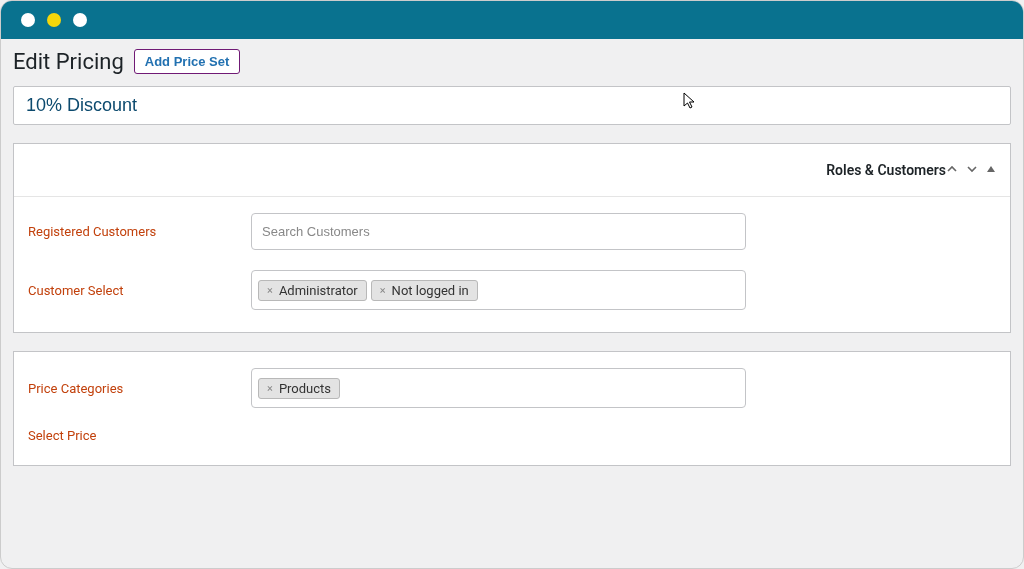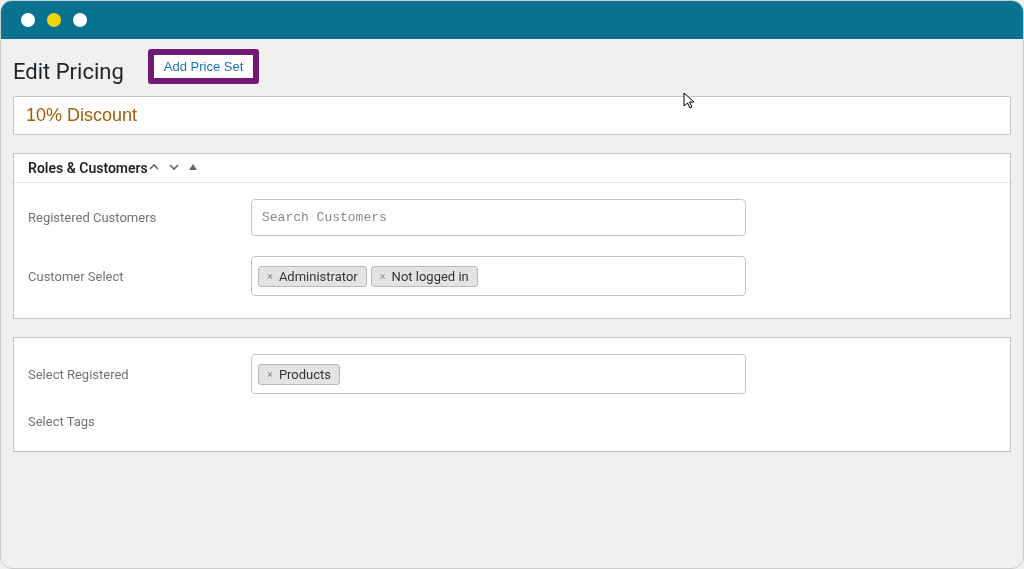--- a/index.html
+++ b/index.html
@@ -29,59 +29,60 @@
       width: 14px; height: 14px;
       border-radius: 50%;
     }
     .dot.white { background: #fff; }
     .dot.yellow { background: #f5d60a; }
     .content {
       padding: 10px 12px;
     }
     .page-header {
       display: flex;
-      align-items: flex-end;
-      gap: 24px;
+      align-items: flex-start;
+      gap: 10px;
       margin-bottom: 12px;
     }
     .page-title {
       font-size: 22px;
       font-weight: 400;
       color: #1d2327;
     }
     .btn-add {
-      border: 6px solid #701a75;
+      border: 1px solid #701a75;
       color: #2271b1;
       background: #fff;
       padding: 4px 10px;
       font-size: 13px;
       border-radius: 3px;
       cursor: pointer;
+      font-weight: bold;
     }
     .title-input {
       width: 100%;
       padding: 8px 12px;
       font-size: 18px;
       border: 1px solid #c3c4c7;
       background: #fff;
       border-radius: 2px;
       outline: none;
       margin-bottom: 18px;
-      color: #a16207;
+      color: #0c4a6e;
     }
     .panel {
       background: #fff;
       border: 1px solid #c3c4c7;
       margin-bottom: 18px;
     }
     .panel-header {
       display: flex;
       align-items: center;
-      justify-content: flex-start;
-      padding: 6px 14px;
+      justify-content: flex-end;
+      padding: 18px 14px;
       border-bottom: 1px solid #e5e5e5;
     }
     .panel-title {
       font-size: 14px;
       font-weight: 600;
     }
     .panel-actions {
       display: flex;
       gap: 8px;
       align-items: center;
@@ -95,36 +96,35 @@
       padding: 6px 0 12px 0;
     }
     .row {
       display: flex;
       align-items: center;
       padding: 10px 12px;
     }
     .row-label {
       width: 225px;
       padding-left: 2px;
-      color: #737373;
+      color: #c2410c;
       font-size: 13px;
     }
     .row-field {
       width: 495px;
     }
     .text-input {
       width: 100%;
       border: 1px solid #c3c4c7;
       border-radius: 4px;
       padding: 10px 10px;
       font-size: 13px;
       color: #444;
       outline: none;
       background: #fff;
-      font-family: Liberation Mono, monospace;
     }
     .text-input::placeholder { color: #888; }
     .tag-input {
       width: 100%;
       min-height: 40px;
       border: 1px solid #c3c4c7;
       border-radius: 4px;
       padding: 5px 6px;
       display: flex;
       flex-wrap: wrap;
@@ -217,32 +217,32 @@
             </div>
           </div>
         </div>
       </div>
     </div>
 
     
     <div class="panel">
       <div class="panel-body">
         <div class="row">
-          <div class="row-label">Select Registered</div>
+          <div class="row-label">Price Categories</div>
           <div class="row-field">
             <div class="tag-input">
               <span class="tag">
                 <span class="x">×</span>
                 <span>Products</span>
               </span>
             </div>
           </div>
         </div>
         <div class="row">
-          <div class="row-label">Select Tags</div>
+          <div class="row-label">Select Price</div>
         </div>
       </div>
     </div>
 
   </div>
 
   <svg class="cursor" width="14" height="18" viewBox="0 0 14 18">
     <path d="M1 1 L1 14 L4.5 11 L7 16 L9 15 L6.5 10 L11 10 Z" fill="#fff" stroke="#000" stroke-width="1"></path>
   </svg>
 </div>

